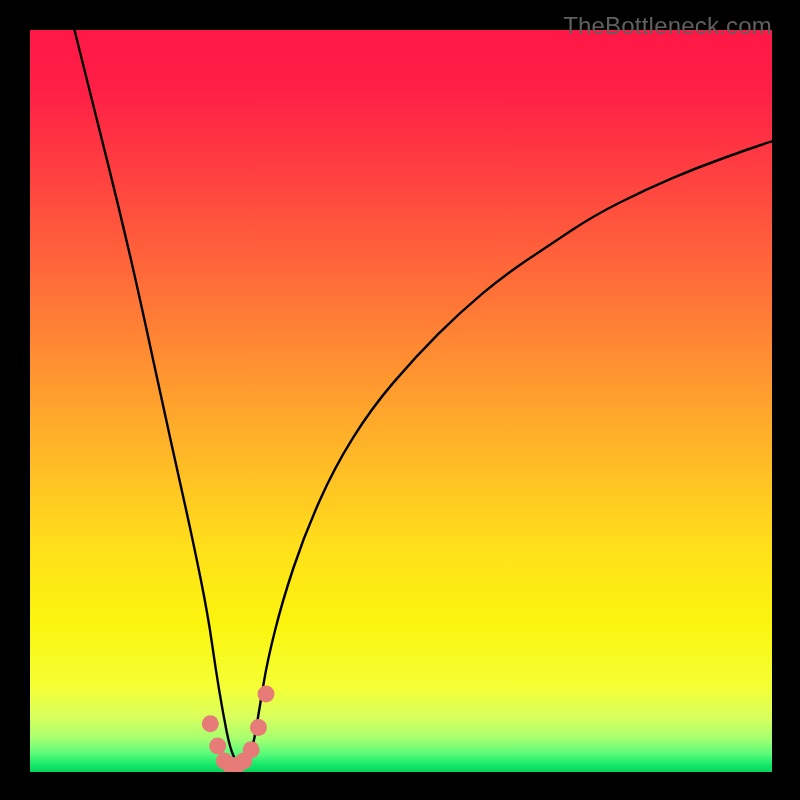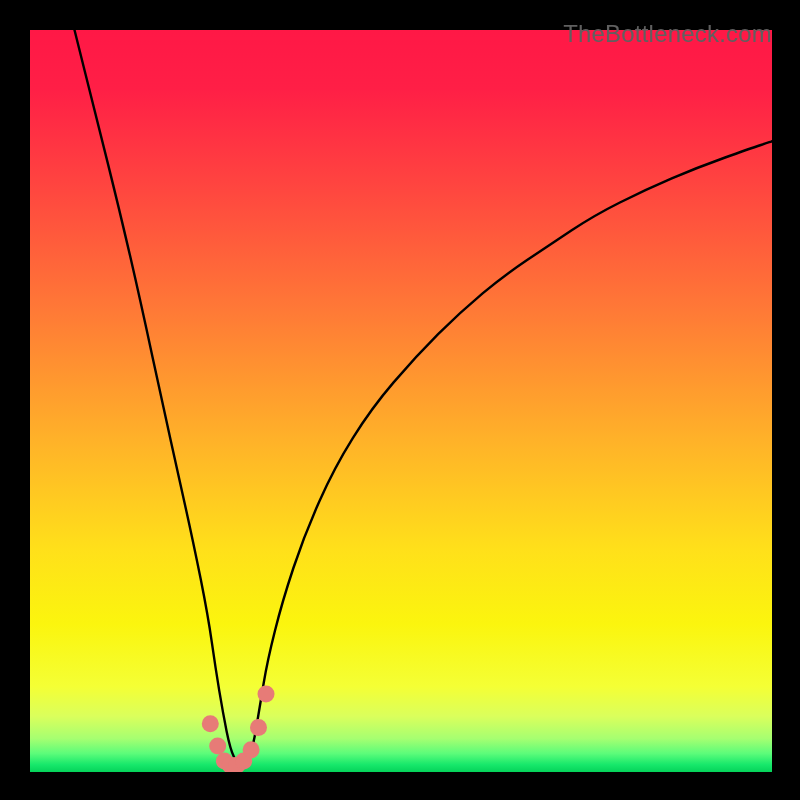--- a/index.html
+++ b/index.html
@@ -23,21 +23,21 @@
     width: 742px;
     height: 742px;
     overflow: hidden;
   }
   .gradient {
     position: absolute;
     inset: 0;
   }
   .watermark {
     position: absolute;
-    top: 20px;
+    top: 12px;
     right: 28px;
     color: #606060;
     font-size: 24px;
     font-weight: 400;
     letter-spacing: 0.2px;
     user-select: none;
   }
   svg.curve {
     position: absolute;
     inset: 0;

